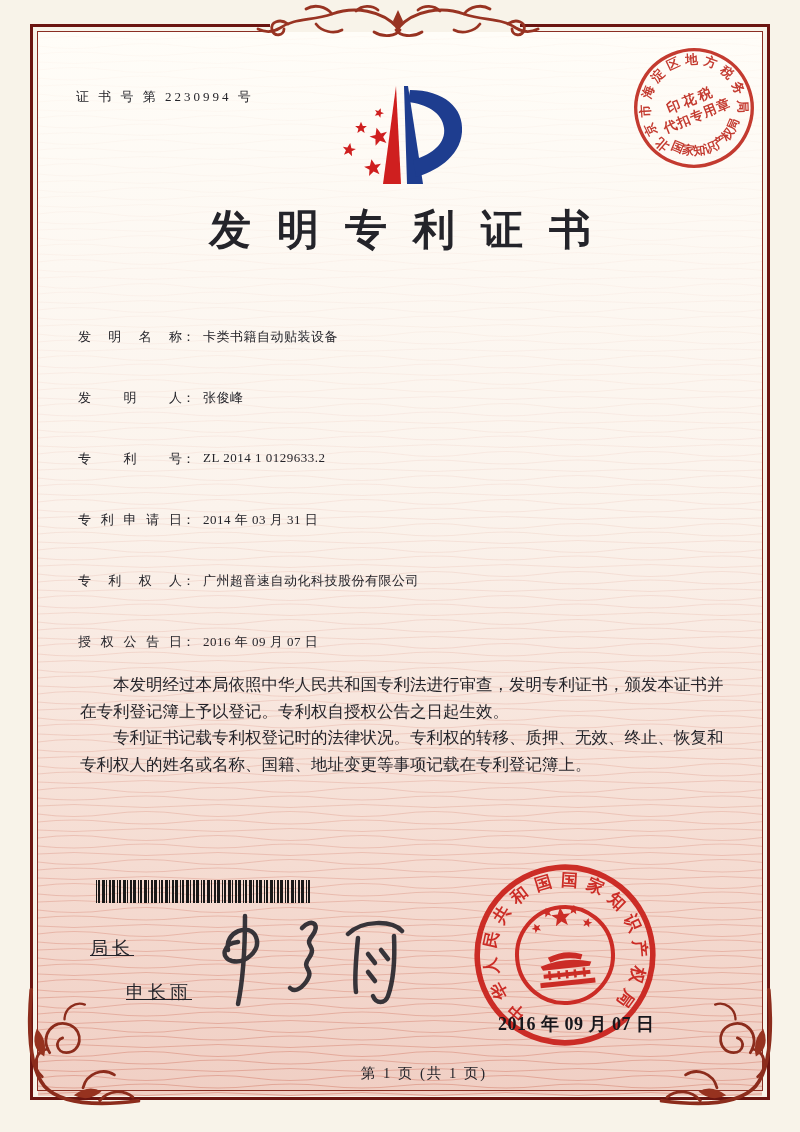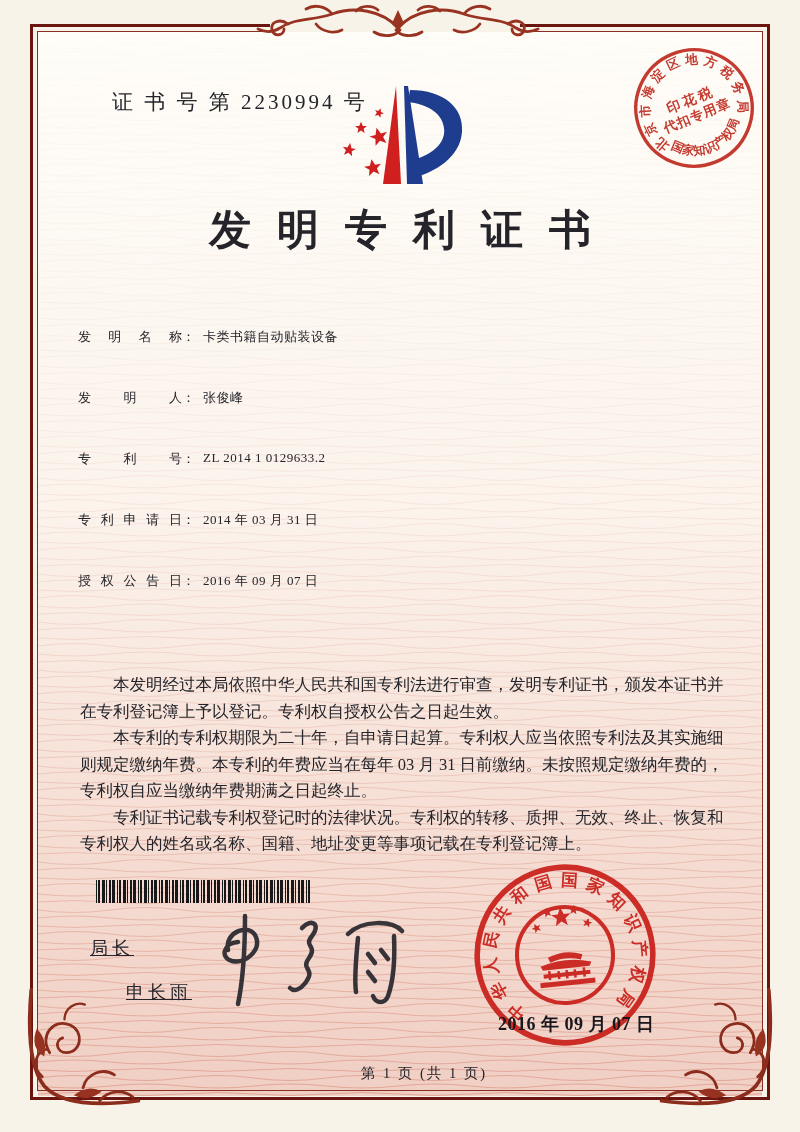--- a/index.html
+++ b/index.html
@@ -4,21 +4,21 @@
 <style>
   html,body{margin:0;padding:0;background:#d8d2c6;}
   .page{position:relative;width:800px;height:1132px;overflow:hidden;
         background:#f8f3e9;font-family:"Liberation Serif","DejaVu Serif",serif;color:#24242a;}
   
   .bl{position:absolute;background:#6b1511;}
   .bl.thin{background:#8a2d22;}
   
   .paper{position:absolute;left:38px;top:32px;width:724px;height:1064px;z-index:0;}
   
-  .cert-number{position:absolute;left:76px;top:88px;font-size:21px;letter-spacing:3px;z-index:3;margin-left:36px;}
+  .cert-number{position:absolute;left:76px;top:88px;font-size:13px;letter-spacing:3px;z-index:3;}
   .logo{position:absolute;left:316px;top:80px;width:172px;height:128px;z-index:3;}
   .stamp{position:absolute;left:620px;top:34px;width:148px;height:148px;z-index:5;transform:rotate(-22deg);opacity:.92;}
   .title{position:absolute;left:0;right:0;top:202px;text-align:center;font-size:42px;font-weight:700;
          letter-spacing:26px;text-indent:26px;z-index:3;}
   .fields{position:absolute;left:78px;top:328px;right:60px;z-index:3;font-size:13px;}
   .frow{height:61px;white-space:nowrap;}
   .flabel{display:inline-block;width:104px;text-align:justify;text-align-last:justify;vertical-align:top;}
   .fcolon{display:inline-block;margin:0 8px 0 0;vertical-align:top;}
   .fvalue{letter-spacing:.5px;vertical-align:top;}
   .paras{position:absolute;left:80px;right:62px;top:672px;z-index:3;font-size:16.5px;line-height:26.5px;}
@@ -279,27 +279,29 @@
     <div class="frow">
       <span class="flabel">发明人</span><span class="fcolon">：</span><span class="fvalue">张俊峰</span>
     </div>
     <div class="frow">
       <span class="flabel">专利号</span><span class="fcolon">：</span><span class="fvalue">ZL 2014 1 0129633.2</span>
     </div>
     <div class="frow">
       <span class="flabel">专利申请日</span><span class="fcolon">：</span><span class="fvalue">2014 年 03 月 31 日</span>
     </div>
     <div class="frow">
+      <span class="flabel">专利权人</span><span class="fcolon">：</span><span class="fvalue">广州超音速自动化科技股份有限公司</span>
+    </div>
+    <div class="frow">
       <span class="flabel">授权公告日</span><span class="fcolon">：</span><span class="fvalue">2016 年 09 月 07 日</span>
     </div>
   </div>
 
   <div class="paras">
     <p>本发明经过本局依照中华人民共和国专利法进行审查，发明专利证书，颁发本证书并在专利登记簿上予以登记。专利权自授权公告之日起生效。</p>
-    <p>本专利的专利权期限为二十年，自申请日起算。专利权人应当依照专利法及其实施细则规定缴纳年费。本专利的年费应当在每年 03 月 31 日前缴纳。未按照规定缴纳年费的，专利权自应当缴纳年费期满之日起终止。</p>
     <p>专利证书记载专利权登记时的法律状况。专利权的转移、质押、无效、终止、恢复和专利权人的姓名或名称、国籍、地址变更等事项记载在专利登记簿上。</p>
   </div>
 
   <div class="barcode">
       <span style="width:1px;margin-right:1px"></span>
       <span style="width:2px;margin-right:2px"></span>
       <span style="width:3px;margin-right:1px"></span>
       <span style="width:1px;margin-right:2px"></span>
       <span style="width:2px;margin-right:1px"></span>
       <span style="width:3px;margin-right:2px"></span>

